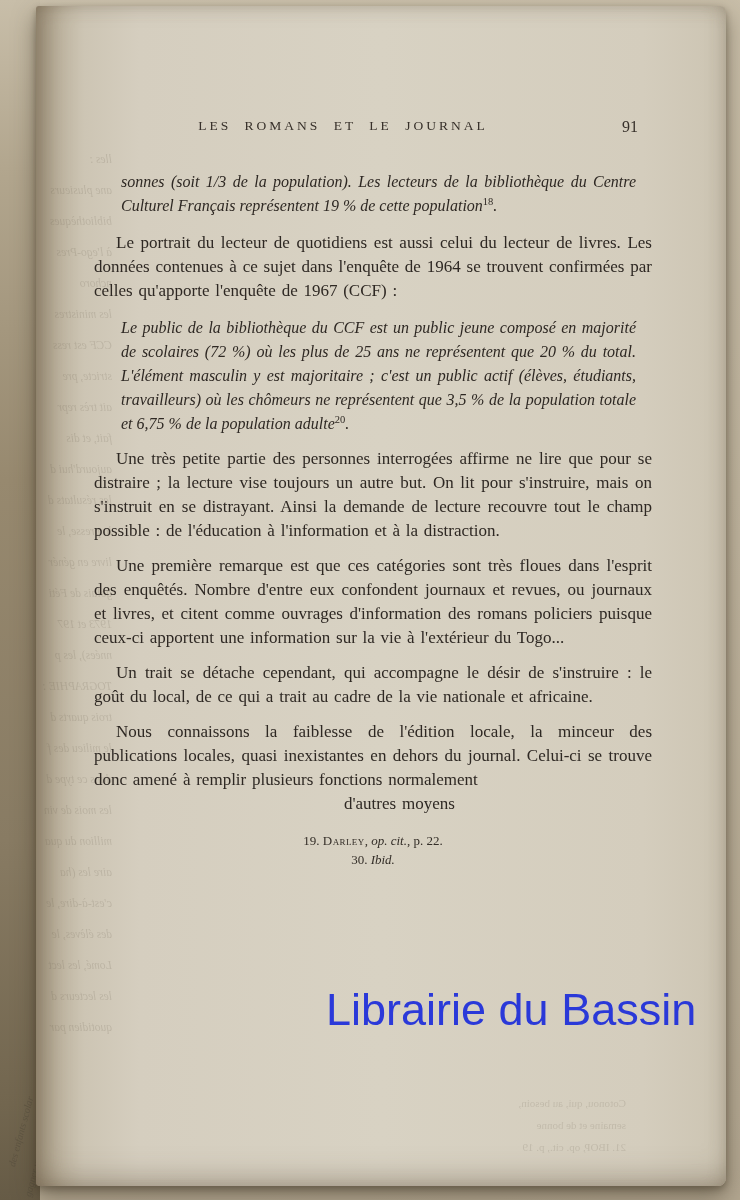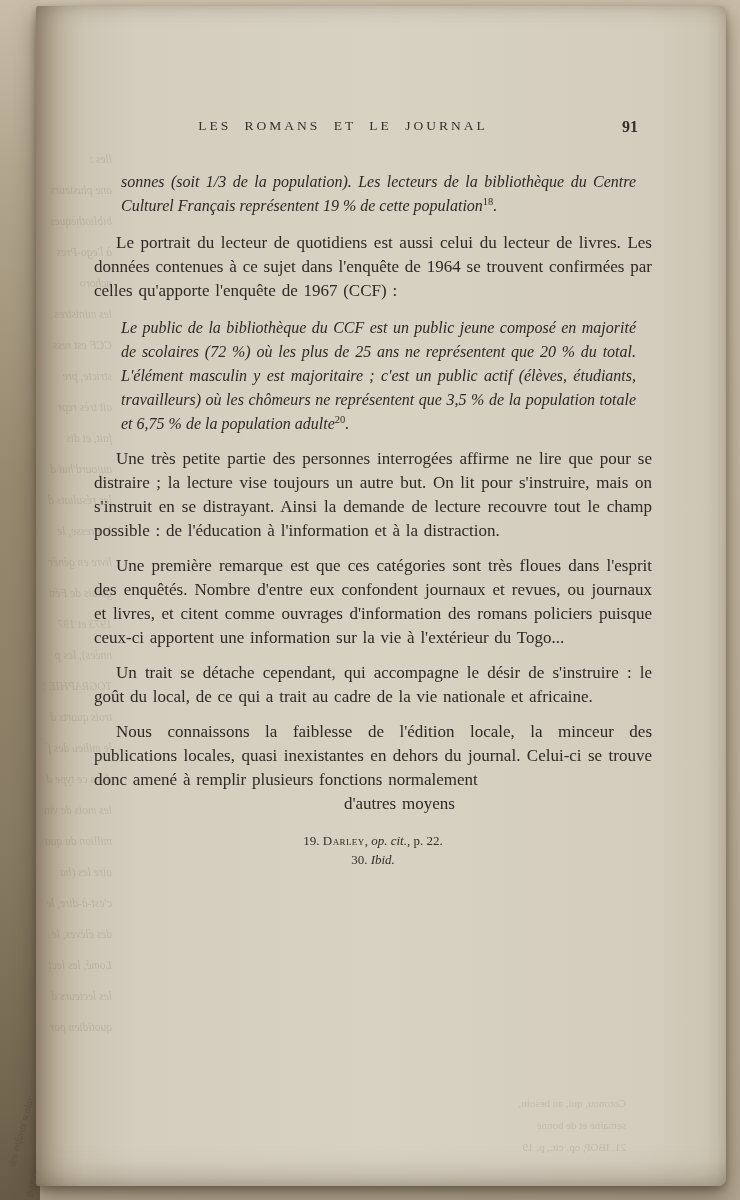--- a/index.html
+++ b/index.html
@@ -50,21 +50,21 @@
   }
   
   .column{
     position:absolute;left:46px;top:112px;width:558px;color:#2e2823;margin-left:12px;
   }
   .pg-header{position:relative;height:22px;}
   .running-title{
     display:block;text-align:center;font-size:13.5px;letter-spacing:3px;
     word-spacing:7px;color:#37302a;padding-right:60px;
   }
-  .page-number{position:absolute;right:14px;top:0;font-size:16px;color:#37302a;font-weight:bold;}
+  .page-number{position:absolute;right:14px;top:0;font-size:16px;color:#37302a;}
   .quote{
     margin:30px 16px 0 27px;font-style:italic;font-size:16px;line-height:24px;
     text-align:justify;
   }
   .quote.q2{margin-top:13px;}
   sup.fref{font-size:10.5px;font-style:normal;vertical-align:super;line-height:0;}
   .para{
     margin:11px 0 0 0;font-size:17px;line-height:24px;text-align:justify;
     text-indent:22px;word-spacing:1.5px;
   }
@@ -160,14 +160,15 @@
         </span>
         <span class="footnote">
           <span>30.</span>
           <span class="it">Ibid.</span>
         </span>
       </div>
 
     </div>
   </div>
 
+  <div class="watermark" style="color: rgb(36, 51, 218);">Librairie du Bassin</div>
 
 </div>
 
 </body></html>

